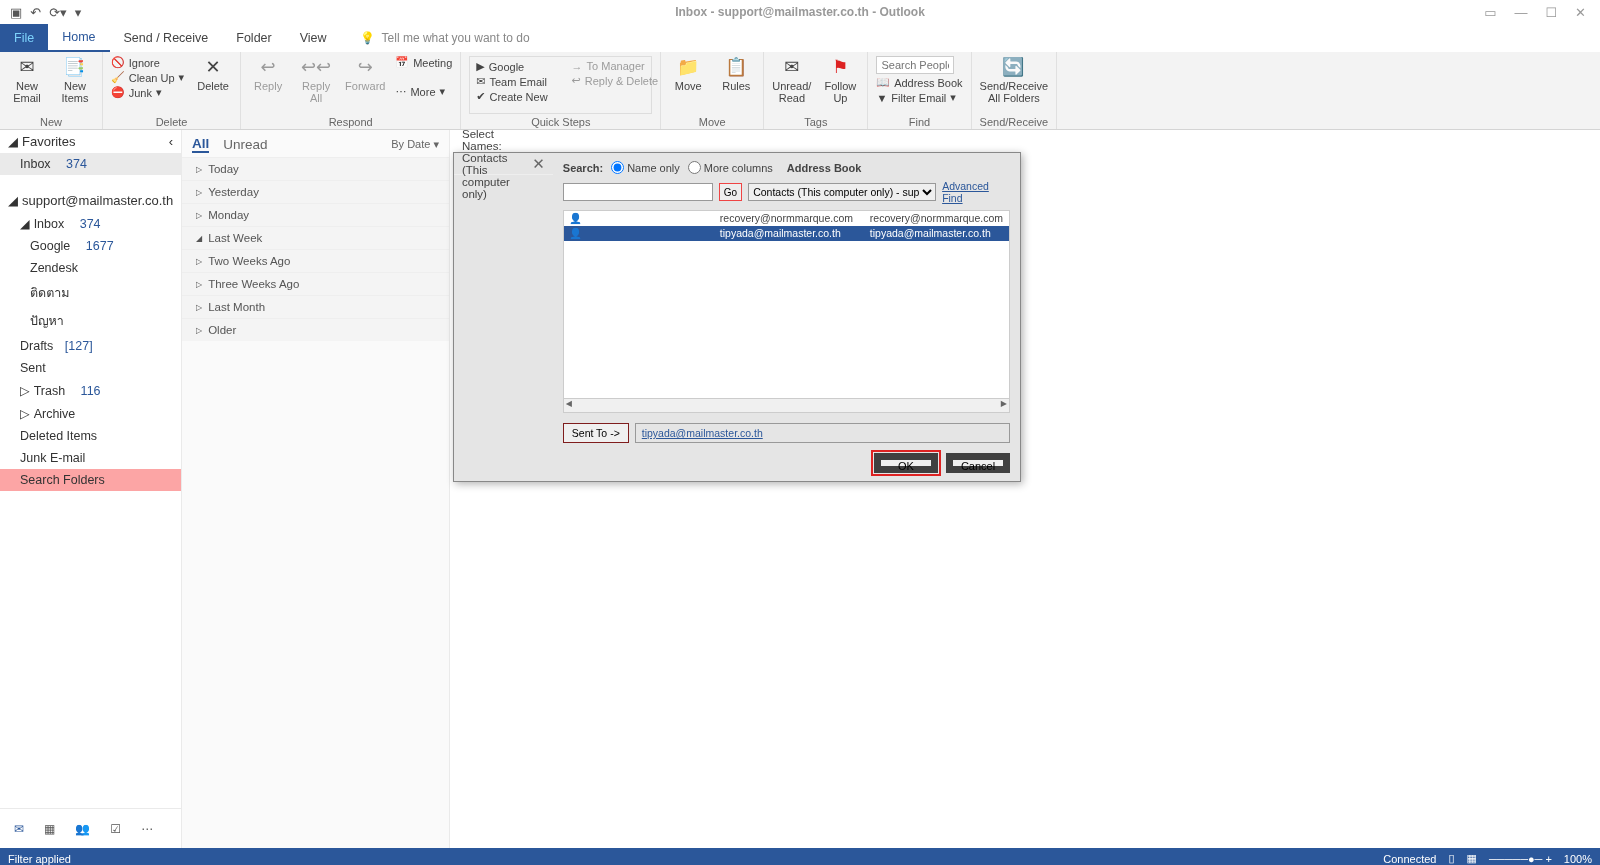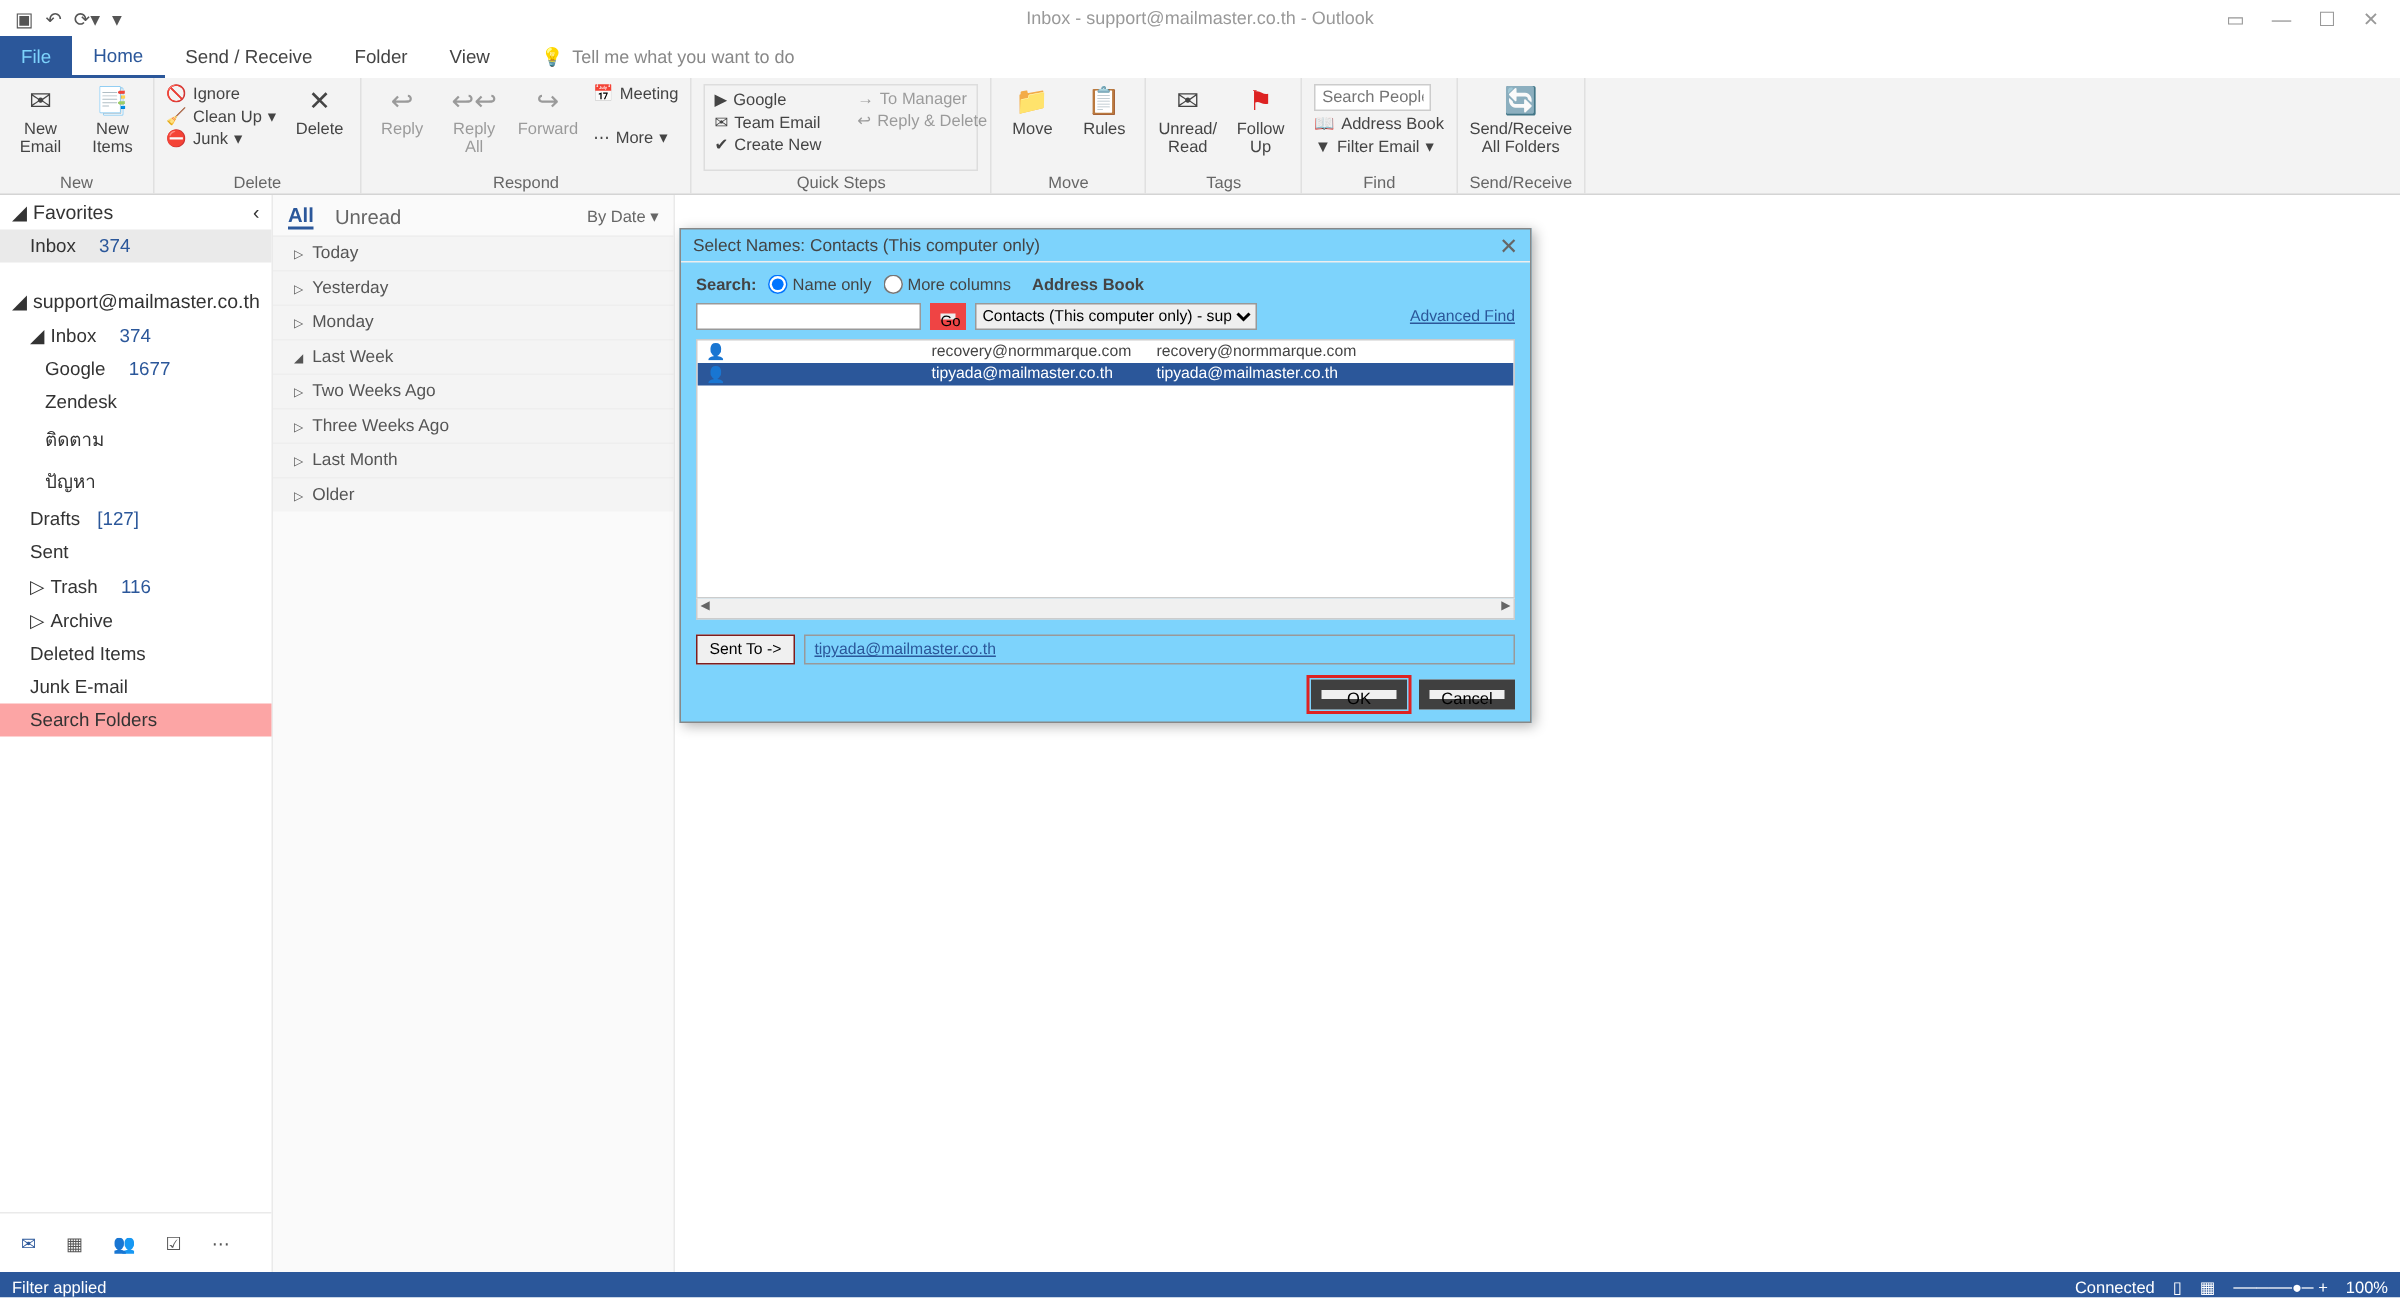--- a/index.html
+++ b/index.html
@@ -3,21 +3,21 @@
 <meta charset="utf-8">
 <style>
 * { box-sizing: border-box; margin: 0; padding: 0; font-family: "Segoe UI", Tahoma, sans-serif; }
 html, body { width: 1600px; height: 865px; overflow: hidden; background: #fff; }
 body { font-size: 12px; color: #444; position: relative; }
 
 
 .titlebar { height: 24px; background: #fff; display: flex; align-items: center; border-bottom: 0; position: relative; }
 .titlebar .qat { display: flex; gap: 8px; padding-left: 10px; align-items: center; color: #555; }
 .titlebar .qat span { font-size: 13px; cursor: default; }
-.titlebar .title { position: absolute; left: 50%; transform: translateX(-50%); color: #999; font-size: 12px; }
+.titlebar .title { position: absolute; left: 50%; transform: translateX(-50%); color: #999; font-size: 12px; font-weight: bold; }
 .titlebar .win-controls { margin-left: auto; display: flex; gap: 18px; padding-right: 14px; color: #999; font-size: 13px; }
 
 
 .ribbon-tabs { height: 28px; display: flex; align-items: stretch; background: #fff; }
 .ribbon-tabs .tab { padding: 0 14px; display: flex; align-items: center; font-size: 12.5px; color: #444; cursor: default; }
 .ribbon-tabs .tab.file { background: #2b579a; color: #7dd3fc; }
 .ribbon-tabs .tab.active { color: #2b579a; border-bottom: 2px solid #2b579a; }
 .ribbon-tabs .tell-me { display: flex; align-items: center; color: #888; padding-left: 20px; gap: 6px; }
 
 
@@ -58,30 +58,30 @@
 .msg-pane .group-head { padding: 5px 14px; font-size: 11.5px; color: #555; background: #f4f4f4; border-top: 1px solid #eee; display: flex; align-items: center; gap: 6px; }
 
 
 .reading-pane { flex: 1; background: #fff; }
 
 
 .statusbar { position: absolute; bottom: 0; left: 0; right: 0; height: 17px; background: #2b579a; color: #fff; font-size: 11px; display: flex; align-items: flex-end; padding: 0 8px; }
 .statusbar .right { margin-left: auto; display: flex; align-items: center; gap: 12px; }
 
 
-.dialog { position: absolute; left: 453px; top: 152px; width: 568px; height: 330px; background: #7dd3fc; border: 1px solid #888; box-shadow: 2px 2px 8px rgba(0,0,0,0.3); display: flex; flex-direction: column; }
+.dialog { position: absolute; left: 453px; top: 152px; width: 568px; height: 330px; background: #e5e5e5; border: 1px solid #888; box-shadow: 2px 2px 8px rgba(0,0,0,0.3); display: flex; flex-direction: row; }
 .dialog .dlg-title { height: 22px; display: flex; align-items: center; padding: 0 8px; font-size: 11.5px; color: #444; border-bottom: 1px solid #eee; }
 .dialog .dlg-title .close { margin-left: auto; font-size: 15px; color: #666; }
 .dialog .dlg-body { flex: 1; padding: 8px 10px; display: flex; flex-direction: column; }
 .dialog .search-line { display: flex; align-items: center; gap: 8px; font-size: 11px; margin-bottom: 6px; }
 .dialog .search-line label { display: flex; align-items: center; gap: 3px; }
 .dialog .search-line .ab-label { font-weight: 600; margin-left: 6px; }
 .dialog .go-line { display: flex; align-items: center; gap: 6px; margin-bottom: 6px; }
 .dialog .go-line input[type=text] { width: 150px; height: 18px; border: 1px solid #999; }
-.dialog .go-line button.go { height: 18px; width: 24px; font-size: 10px; background: #eee; border: 7px solid #ef4444; }
+.dialog .go-line button.go { height: 18px; width: 24px; font-size: 10px; background: #eee; border: 1px solid #ef4444; }
 .dialog .go-line select { width: 188px; height: 18px; font-size: 10.5px; border: 1px solid #999; }
 .dialog .go-line a.adv { margin-left: auto; color: #2b579a; font-size: 10.5px; }
 .dialog .list-header { display: flex; border: 1px solid #ccc; border-bottom: 0; font-size: 10.5px; background: #f7f7f7; }
 .dialog .list-header div { padding: 2px 6px; border-right: 1px solid #ddd; }
 .dialog .list-body { flex: 1; border: 1px solid #ccc; overflow: hidden; position: relative; font-size: 10.5px; background: #fff; }
 .dialog .list-body .row { display: flex; padding: 1px 6px; }
 .dialog .list-body .row.sel { background: #2b579a; color: #fff; }
 .dialog .list-body .row .c1 { width: 150px; display: flex; align-items: center; gap: 4px; }
 .dialog .list-body .row .c2 { width: 150px; }
 .dialog .list-body .row .c3 { flex: 1; }

